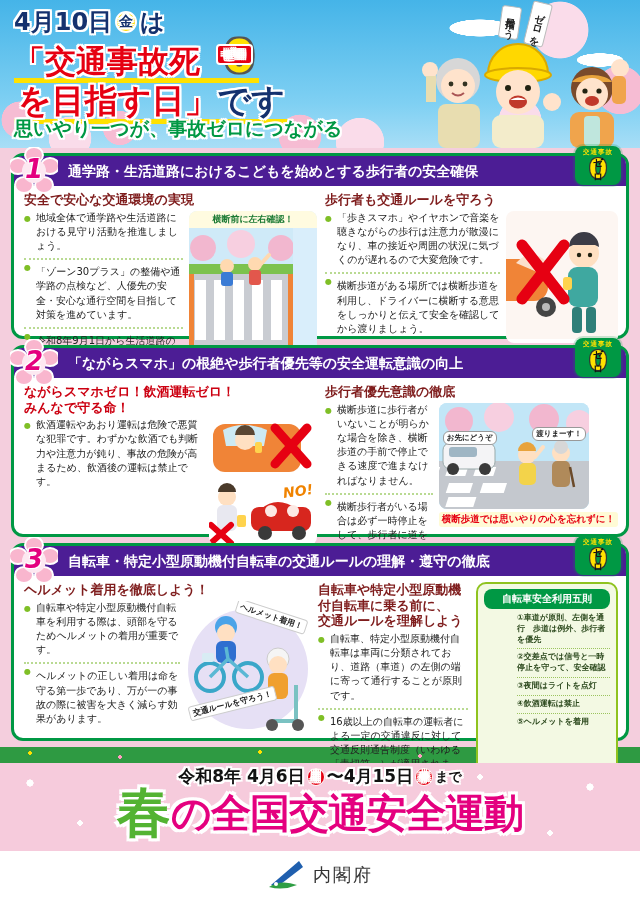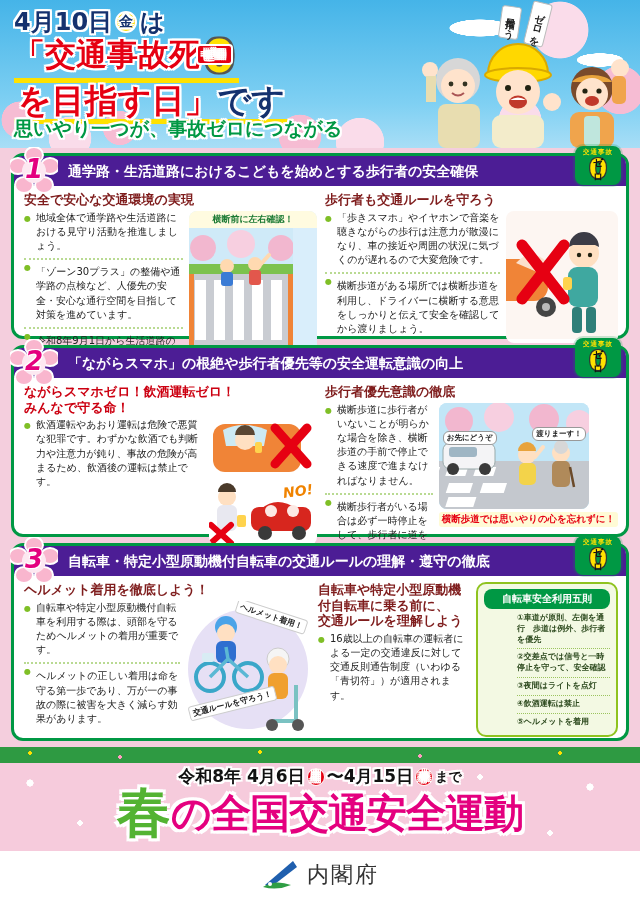--- a/index.html
+++ b/index.html
@@ -19,22 +19,22 @@
       radial-gradient(circle 34px at 360px 142px,#fadcea 70%,transparent 72%),
       radial-gradient(circle 30px at 300px 136px,#f6bcd3 70%,transparent 72%),
       radial-gradient(circle 40px at 560px 30px,#fadcea 70%,transparent 72%),
       radial-gradient(circle 34px at 620px 90px,#f6bcd3 70%,transparent 72%),
       radial-gradient(circle 30px at 520px 120px,#fadcea 70%,transparent 72%); }
   .title-block { position:relative; z-index:3; padding:6px 0 0 14px; }
   .t-outline { text-shadow:-2px -2px 0 #fff,2px -2px 0 #fff,-2px 2px 0 #fff,2px 2px 0 #fff,0 -2px 0 #fff,0 2px 0 #fff,-2px 0 0 #fff,2px 0 0 #fff; }
   .t-line1 { font-size:24px; font-weight:bold; color:#14316e; display:flex; align-items:center; gap:3px; }
   .day-badge { display:inline-flex; width:22px; height:22px; border-radius:50%; background:#ffd800;
     color:#14316e; font-size:14px; font-weight:bold; align-items:center; justify-content:center; border:2px solid #fff; }
-  .t-line2 { font-size:31px; font-weight:bold; color:#e60012; display:flex; align-items:flex-start; line-height:1.05;
-    border-bottom:5px solid #ffe100; width:max-content; padding-right:4px; }
+  .t-line2 { font-size:31px; font-weight:bold; color:#e60012; display:flex; align-items:flex-end; line-height:1.05;
+    border-bottom:5px solid #ffe100; width:max-content; padding-right:4px;gap:20px; }
   .zero-wrap { position:relative; margin-left:4px; }
   .zero-digit { font-size:44px; font-weight:bold; color:#ffe100; line-height:0.85;
     text-shadow:-2px -2px 0 #555,2px -2px 0 #555,-2px 2px 0 #555,2px 2px 0 #555; }
   .zero-kana { position:absolute; left:-8px; top:6px; background:#e60012; color:#fff; font-size:12px; font-weight:bold;
     padding:2px 4px; border-radius:4px; border:2px solid #fff; }
   .t-line3 { font-size:33px; font-weight:bold; line-height:1.1; border-bottom:5px solid #ffe100; width:max-content; padding:0 4px; }
   .t-line3 .red { color:#e60012; }
   .t-line3 .navy { color:#14316e; }
   .slogan { position:absolute; left:14px; bottom:6px; z-index:3; font-size:19px; font-weight:bold; color:#009844; }
   .chars { position:absolute; right:0; bottom:0; z-index:2; }
@@ -112,21 +112,21 @@
   .banner-made { font-size:13px; font-weight:bold; }
   .banner-campaign { position:relative; z-index:2; line-height:1; margin-top:-2px;
     display:flex; align-items:center; justify-content:center; }
   .spring { font-size:54px; font-weight:bold; color:#53b332;
     text-shadow:-3px -3px 0 #fff,3px -3px 0 #fff,-3px 3px 0 #fff,3px 3px 0 #fff,0 3px 0 #fff,0 -3px 0 #fff; }
   .campaign { font-size:40px; font-weight:bold; color:#e4007f; letter-spacing:-1px;
     text-shadow:-3px -3px 0 #fff,3px -3px 0 #fff,-3px 3px 0 #fff,3px 3px 0 #fff,0 3px 0 #fff,0 -3px 0 #fff; }
 
   
   .footer { flex:0 0 48px; background:#fff; display:flex; align-items:center; justify-content:center; gap:6px; }
-  .org-name { font-size:22px; color:#333; font-weight:500; letter-spacing:2px; }
+  .org-name { font-size:18px; color:#333; font-weight:500; letter-spacing:2px; }
 </style>
 </head>
 <body>
 
 <div class="header">
   <div class="title-block">
     <div class="t-line1 t-outline">
       <span>4月10日</span>
       <span class="day-badge">金</span>
       <span>は</span>
@@ -427,20 +427,21 @@
             <span class="ribbon" style="left:2px;bottom:26px;transform:rotate(-14deg);">交通ルールを守ろう！</span>
           </div>
         </div>
       </div>
       <div class="col">
         <div class="col-h">
           <span>自転車や特定小型原動機付自転車に乗る前に、</span><br>
           <span>交通ルールを理解しよう</span>
         </div>
         <ul class="bullets">
+          <li>自転車、特定小型原動機付自転車は車両に分類されており、道路（車道）の左側の端に寄って通行することが原則です。</li>
           <li>16歳以上の自転車の運転者による一定の交通違反に対して交通反則通告制度（いわゆる「青切符」）が適用されます。</li>
         </ul>
       </div>
       <div class="rules">
         <div class="rules-title">自転車安全利用五則</div>
         <ul>
           <li>①車道が原則、左側を通行　歩道は例外、歩行者を優先</li>
           <li>②交差点では信号と一時停止を守って、安全確認</li>
           <li>③夜間はライトを点灯</li>
           <li>④飲酒運転は禁止</li>

